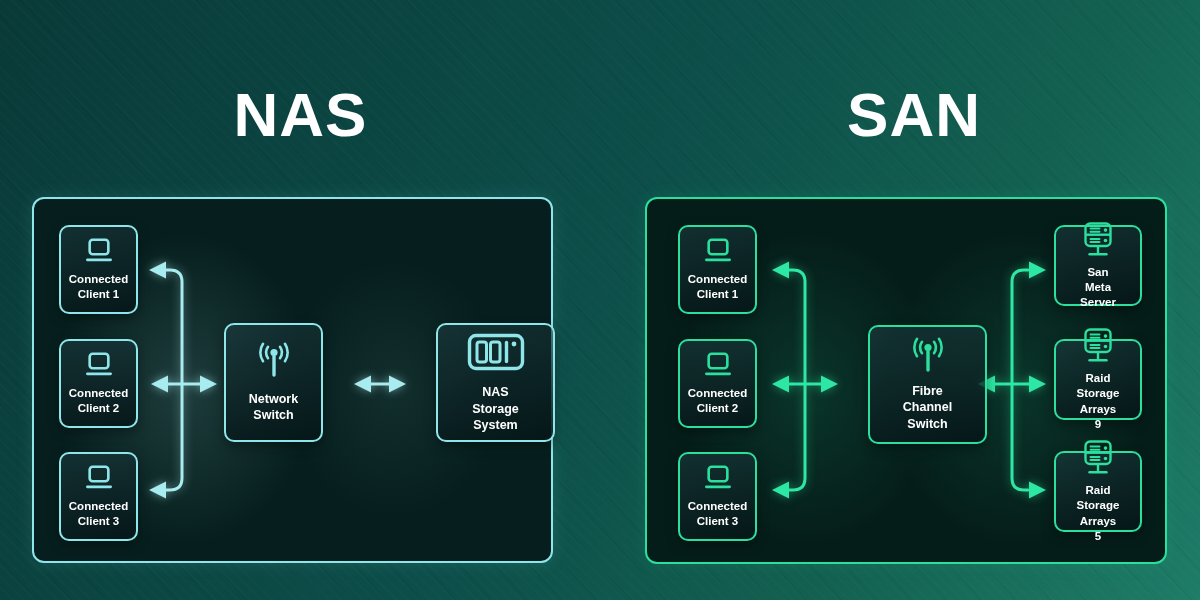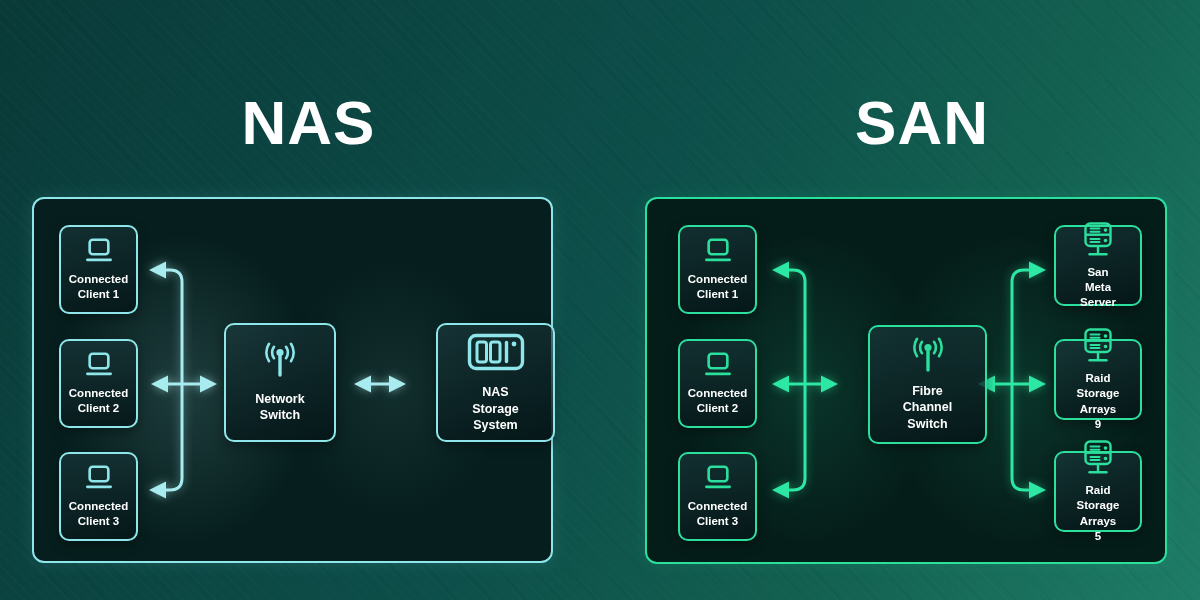--- a/index.html
+++ b/index.html
@@ -9,21 +9,21 @@
     background:linear-gradient(118deg,#093a38 0%,#0b4441 26%,#0d4f4a 50%,#136050 74%,#1e7c67 100%);
   }
   .texture{
     position:absolute;inset:0;pointer-events:none;
     background:
       repeating-linear-gradient(45deg, rgba(255,255,255,0.028) 0 1.5px, rgba(255,255,255,0) 1.5px 8px),
       repeating-linear-gradient(48deg, rgba(0,0,0,0.05) 0 2px, rgba(0,0,0,0) 2px 26px);
     opacity:.55;
   }
   .big-title{
-    position:absolute;top:76px;margin:16px;text-align:center;
+    position:absolute;top:76px;margin:8px;text-align:center;
     font-size:62px;font-weight:700;letter-spacing:1px;color:#fff;line-height:1;
   }
   #nas-title{left:32px;width:521px;}
   #san-title{left:645px;width:522px;}
 
   .panel{position:absolute;top:197px;border-radius:12px;border:2px solid var(--accent);}
   .panel.nas{
     --accent:var(--nas-accent,#8fe6ea);
     --arrow:var(--nas-arrow,#a9ecef);
     left:32px;width:517px;height:362px;
@@ -52,21 +52,21 @@
     box-shadow:0 4px 12px rgba(0,0,0,0.35);
   }
   .node .icon{display:flex;align-items:center;justify-content:center;color:var(--accent);}
   .node .icon svg{display:block;}
   .node .label{
     font-size:11.5px;font-weight:700;color:#fff;text-align:center;line-height:1.32;
   }
   .node.big .label{font-size:12.5px;}
 
   .client{width:79px;height:89px;}
-  .hub{width:112px;height:119px;gap:13px;}
+  .hub{width:99px;height:119px;gap:13px;}
   .san-node{width:88px;height:81px;}
 
   svg.arrows{position:absolute;left:0;top:0;pointer-events:none;}
   .panel.nas svg.arrows{filter:drop-shadow(0 0 5px rgba(169,236,239,0.55));}
   .panel.san svg.arrows{filter:drop-shadow(0 0 5px rgba(45,232,164,0.5));}
   svg.arrows .stroke{stroke:var(--arrow);stroke-width:3;fill:none;stroke-linecap:round;stroke-linejoin:round;}
   svg.arrows .head{fill:var(--arrow);stroke:none;}
 </style>
 </head>
 <body>

